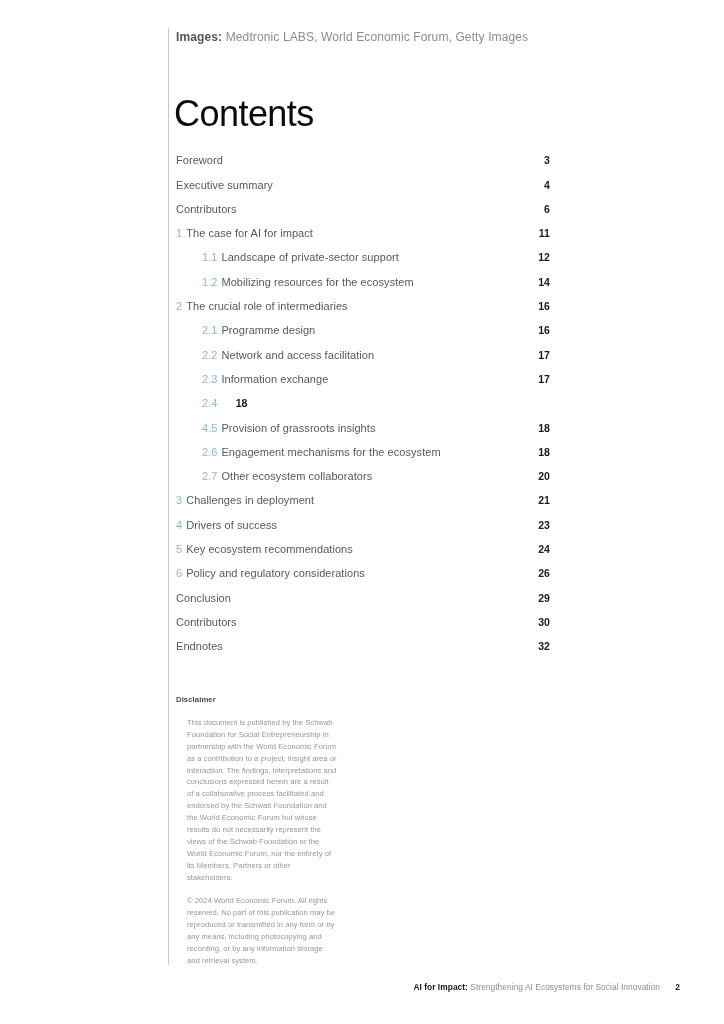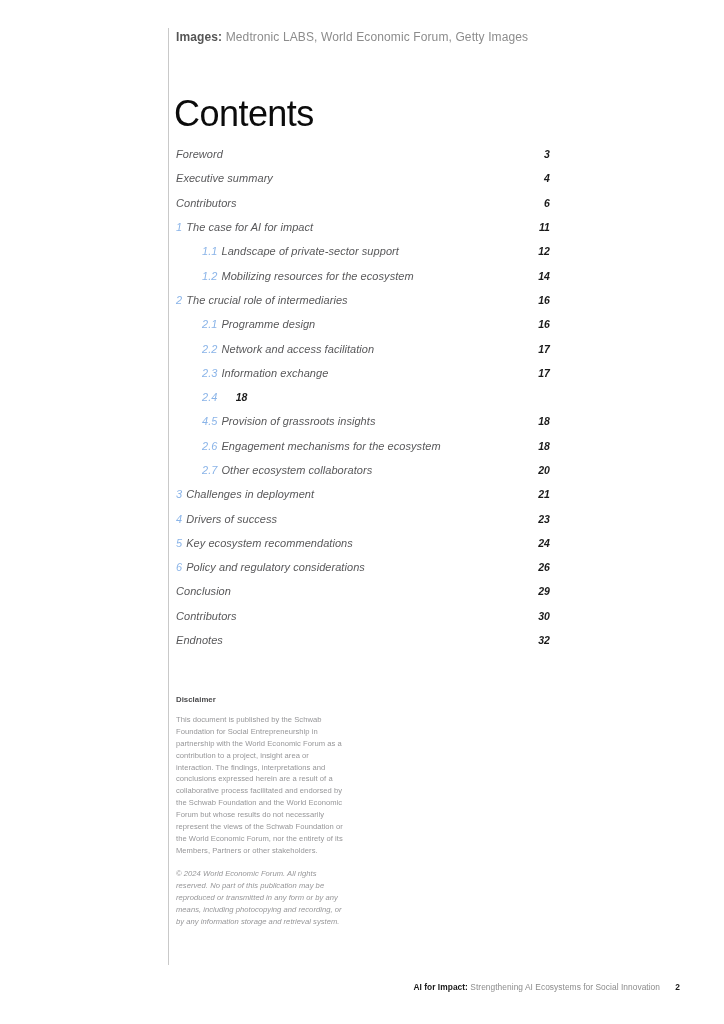--- a/index.html
+++ b/index.html
@@ -59,26 +59,25 @@
 
   
   .toc {
     position: absolute;
     left: 176px;
     top: 142px;
     width: 374px;
   }
   .toc-row {
     display: flex;
-    align-items: center;
+    align-items: flex-end;
     height: 24.3px;
     font-size: 11px;
     color: #58585a;
     letter-spacing: 0.005em;
-    font-style: italic;
   }
   .toc-row .num {
     color: #8ab4e8;
     margin-right: 4px;
     flex: none;
   }
   .toc-row .label {
     flex: 1 1 auto;
     white-space: nowrap;
     overflow: hidden;
@@ -106,25 +105,24 @@
     color: #969698;
     letter-spacing: 0.005em;
   }
   .disclaimer-title {
     font-weight: bold;
     color: #4a4a4c;
     font-size: 7.8px;
     margin-bottom: 8px;
   }
   .disclaimer p {
-    margin: 0;
+    margin: 11px;
   }
   .disclaimer p + p {
     margin-top: 11.5px;
-    font-style: italic;
   }
 
   
   .footer {
     position: absolute;
     left: 0;
     top: 982px;
     width: 716px;
     height: 14px;
     font-size: 8.4px;

